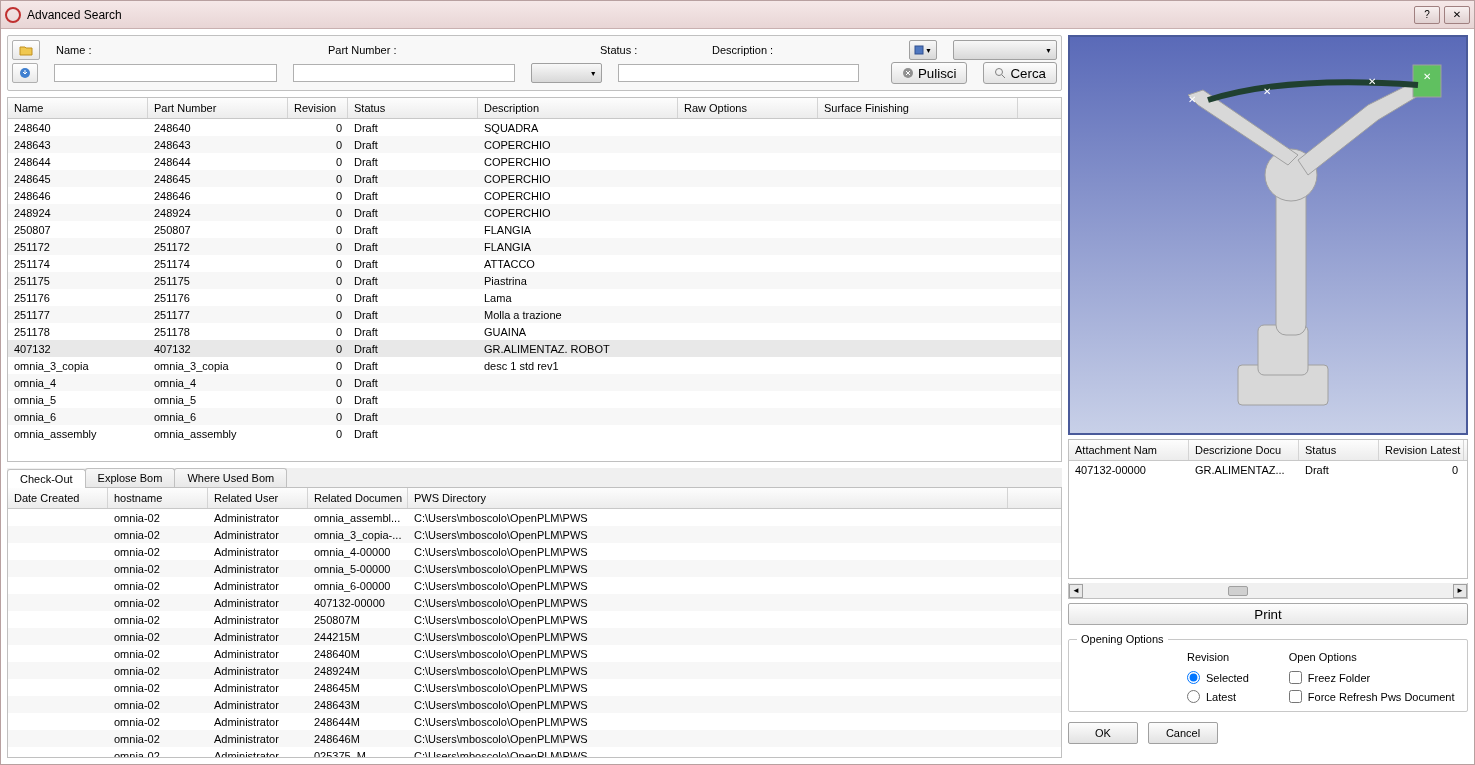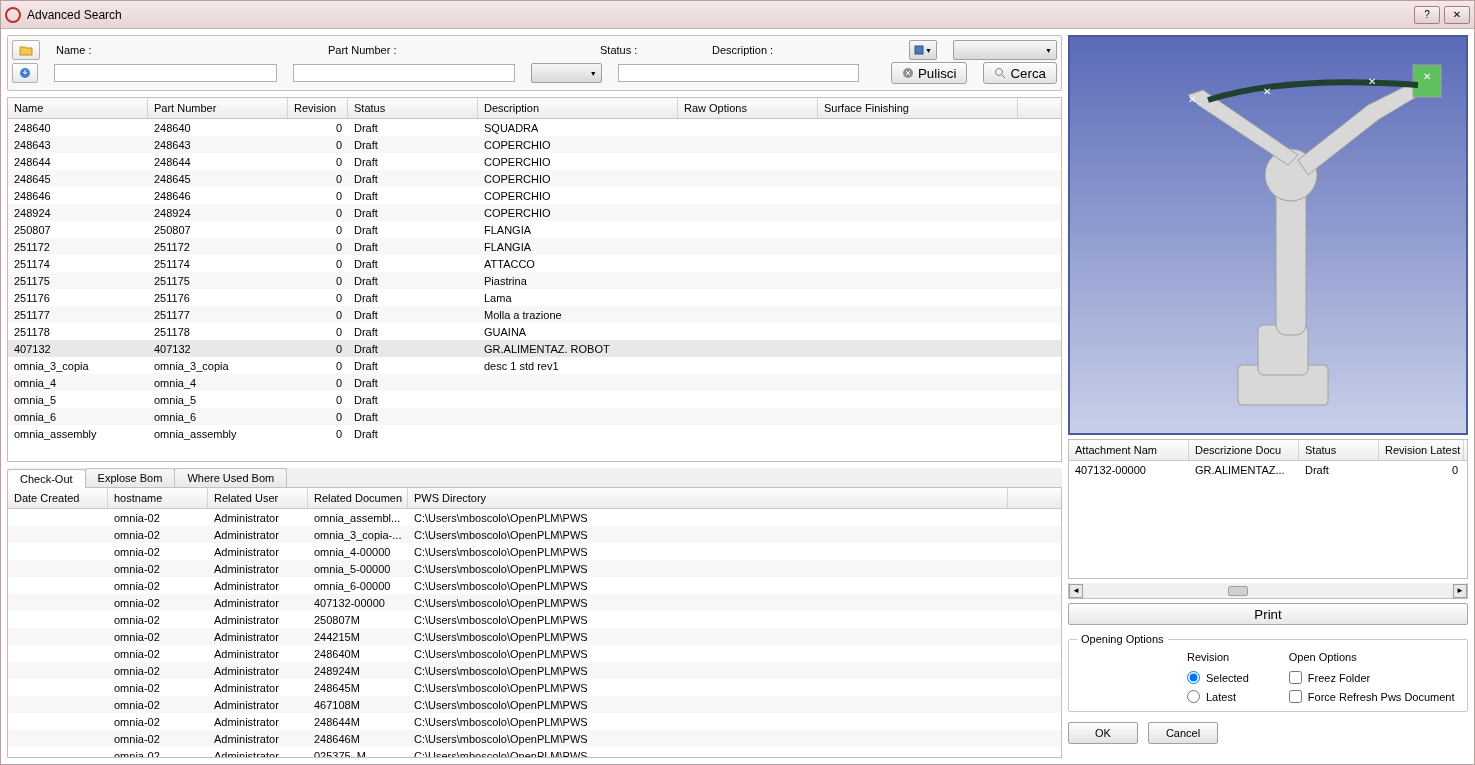--- a/index.html
+++ b/index.html
@@ -411,21 +411,21 @@
                 <div class="gc" style="width: 100px;"></div>
                 <div class="gc" style="width: 100px;">omnia-02</div>
                 <div class="gc" style="width: 100px;">Administrator</div>
                 <div class="gc" style="width: 100px;">248645M</div>
                 <div class="gc" style="width: 600px;">C:\Users\mboscolo\OpenPLM\PWS</div>
               </div>
               <div class="gr">
                 <div class="gc" style="width: 100px;"></div>
                 <div class="gc" style="width: 100px;">omnia-02</div>
                 <div class="gc" style="width: 100px;">Administrator</div>
-                <div class="gc" style="width: 100px;">467108M</div>
+                <div class="gc" style="width: 100px;">248643M</div>
                 <div class="gc" style="width: 600px;">C:\Users\mboscolo\OpenPLM\PWS</div>
               </div>
               <div class="gr">
                 <div class="gc" style="width: 100px;"></div>
                 <div class="gc" style="width: 100px;">omnia-02</div>
                 <div class="gc" style="width: 100px;">Administrator</div>
                 <div class="gc" style="width: 100px;">248644M</div>
                 <div class="gc" style="width: 600px;">C:\Users\mboscolo\OpenPLM\PWS</div>
               </div>
               <div class="gr">

